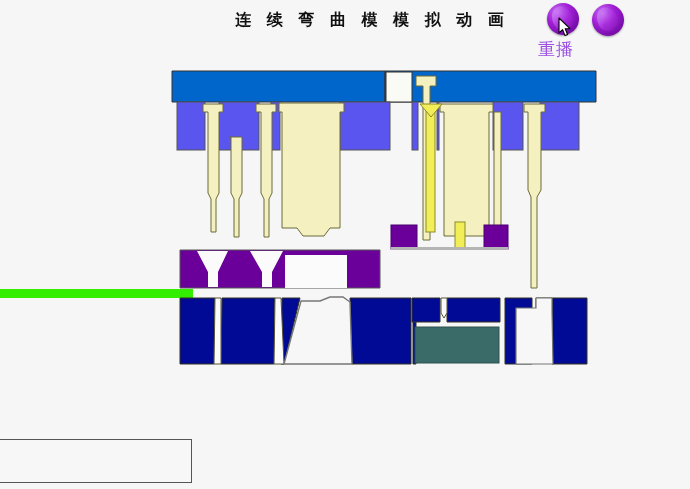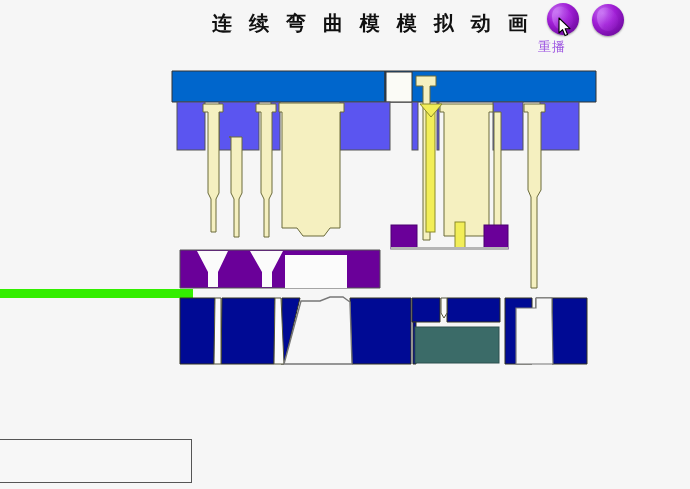--- a/index.html
+++ b/index.html
@@ -20,22 +20,23 @@
     width: 690px;
     height: 489px;
   }
 
   
   #page-title {
     position: absolute;
     left: 212px;
     top: 10px;
     width: 320px;
+    text-align: center;
     font-family: "DejaVu Sans", sans-serif;
-    font-size: 20px;
+    font-size: 16px;
     font-weight: bold;
     letter-spacing: 5px;
     color: #111111;
     white-space: nowrap;
     user-select: none;
   }
 
   .orb {
     position: absolute;
     width: 32px;
@@ -58,21 +59,21 @@
     transform: rotate(-28deg);
   }
   #replay-button { left: 547px; top: 3px; }
   #forward-button { left: 592px; top: 4px; }
 
   #replay-label {
     position: absolute;
     left: 538px;
     top: 38px;
     font-family: "DejaVu Sans", sans-serif;
-    font-size: 13px;
+    font-size: 17px;
     color: #9a4fe0;
     letter-spacing: 1px;
     white-space: nowrap;
     user-select: none;
   }
 
   
   #mouse-cursor {
     position: absolute;
     left: 558px;

